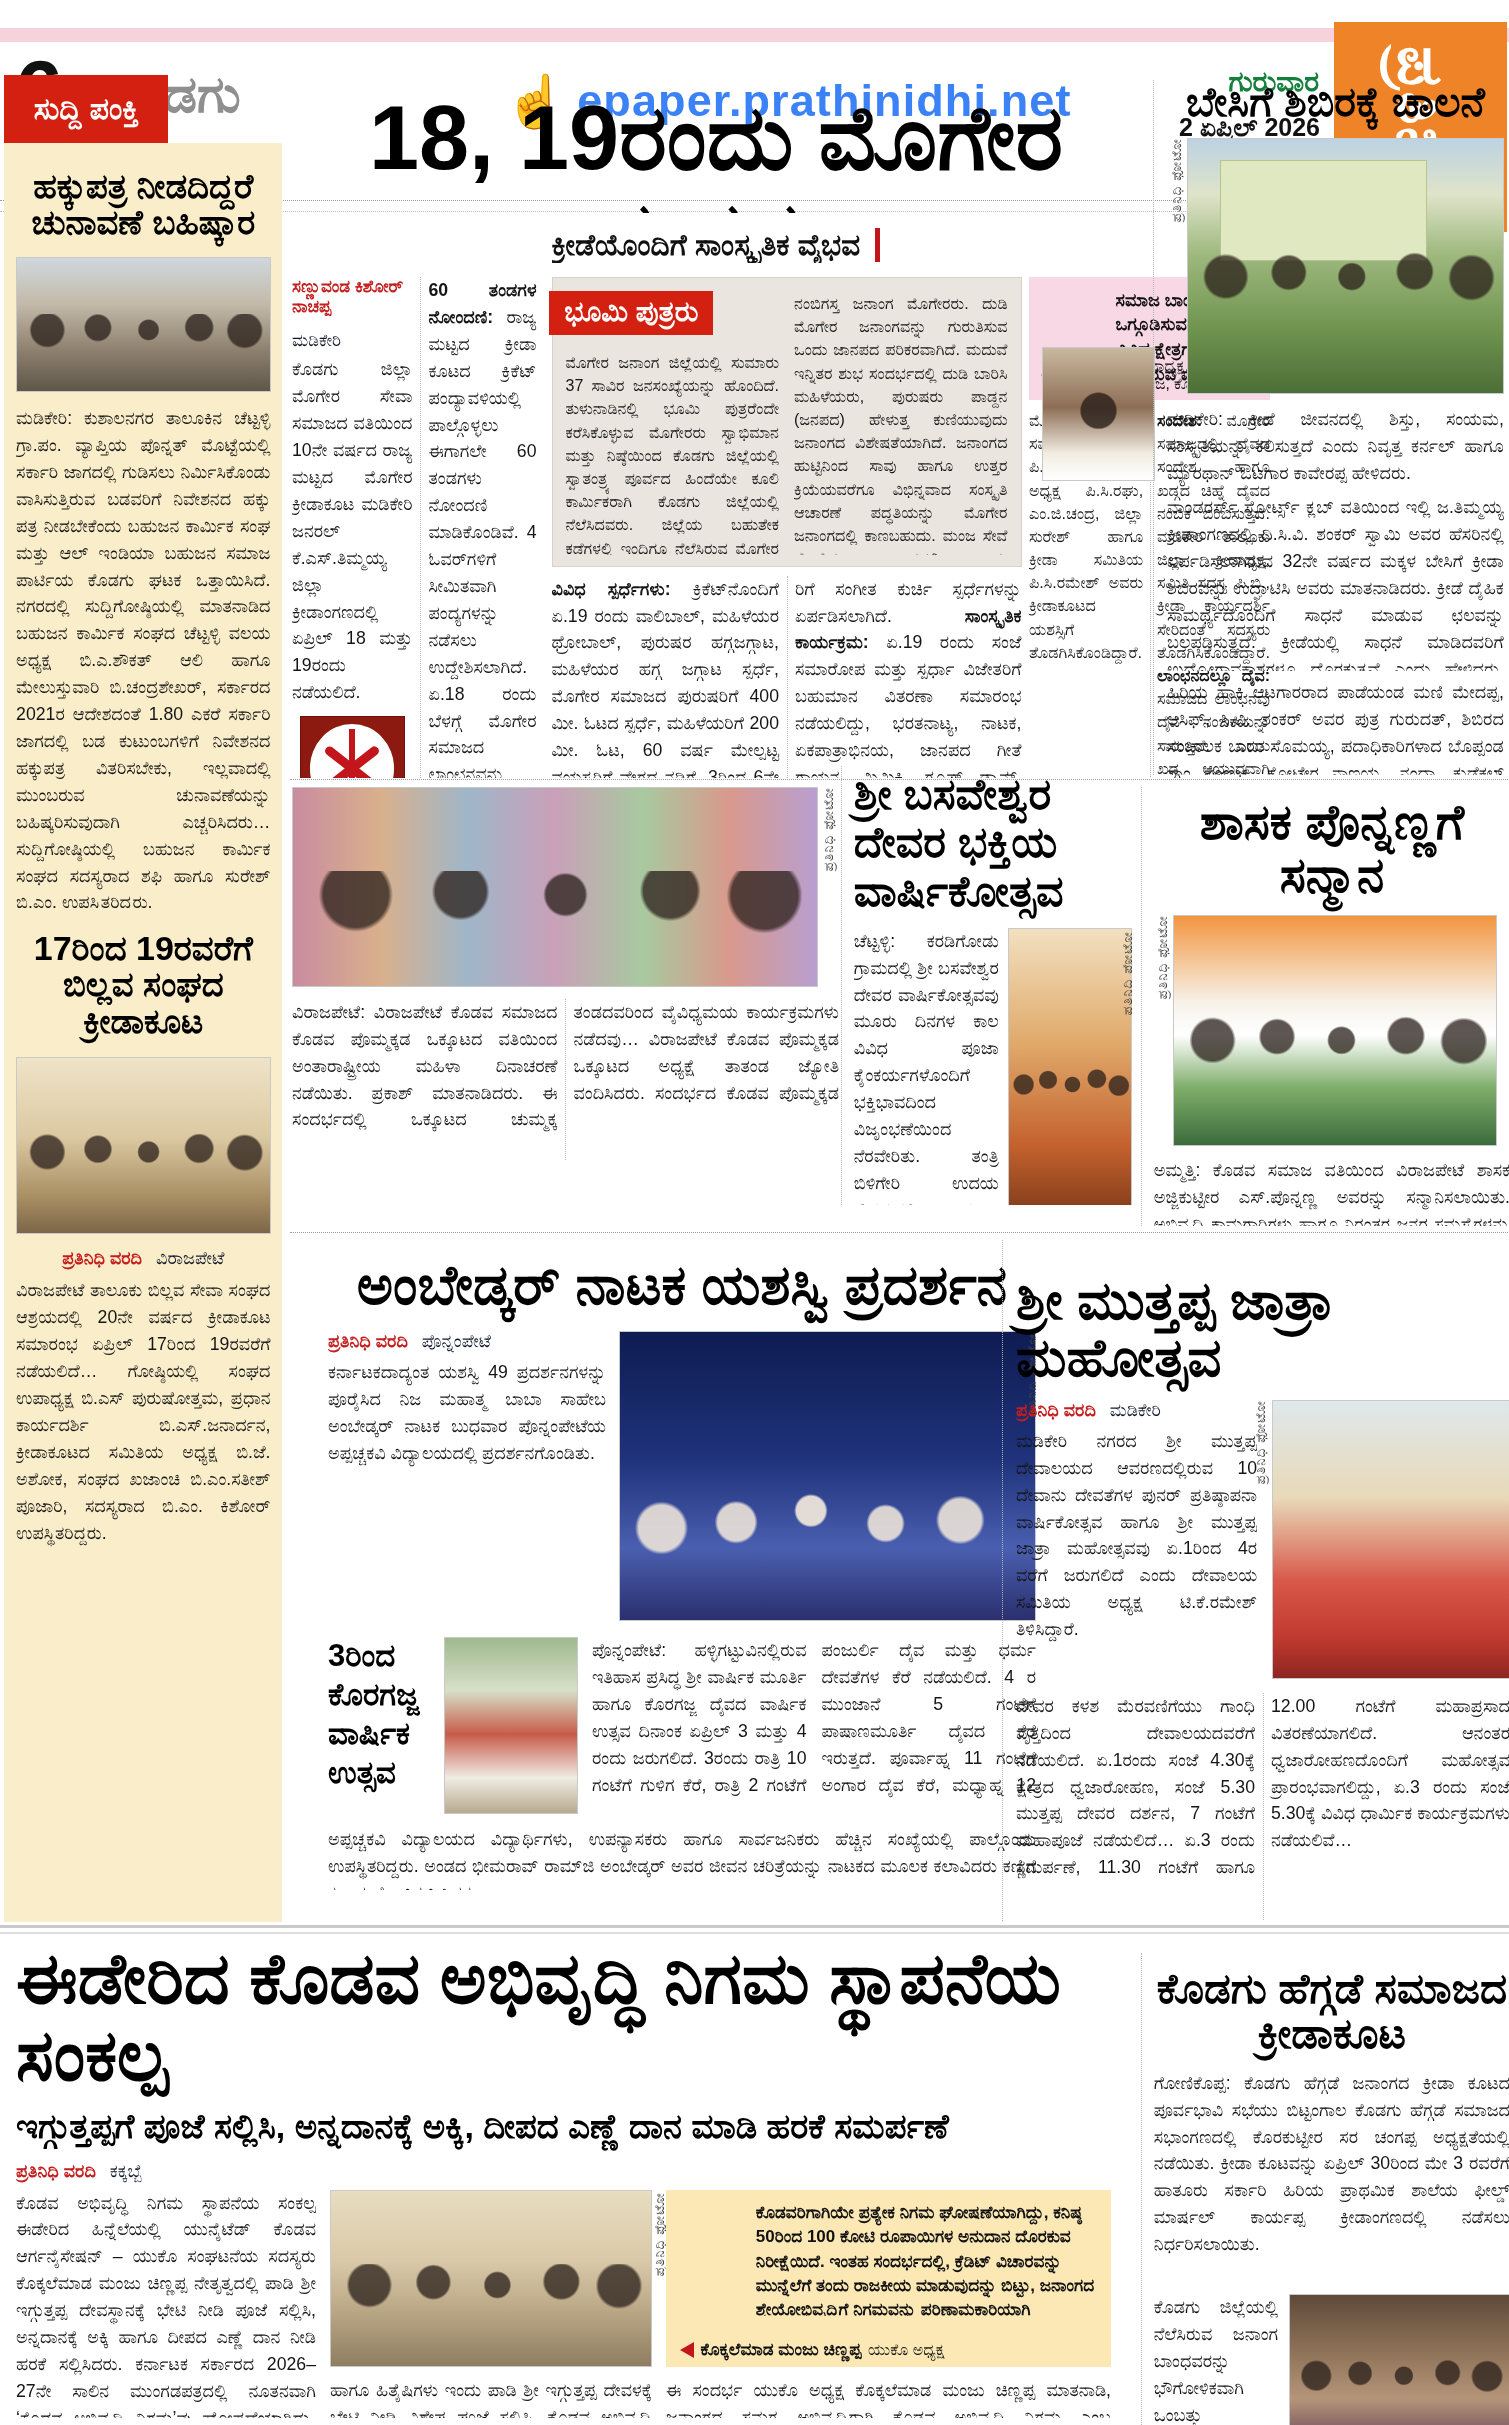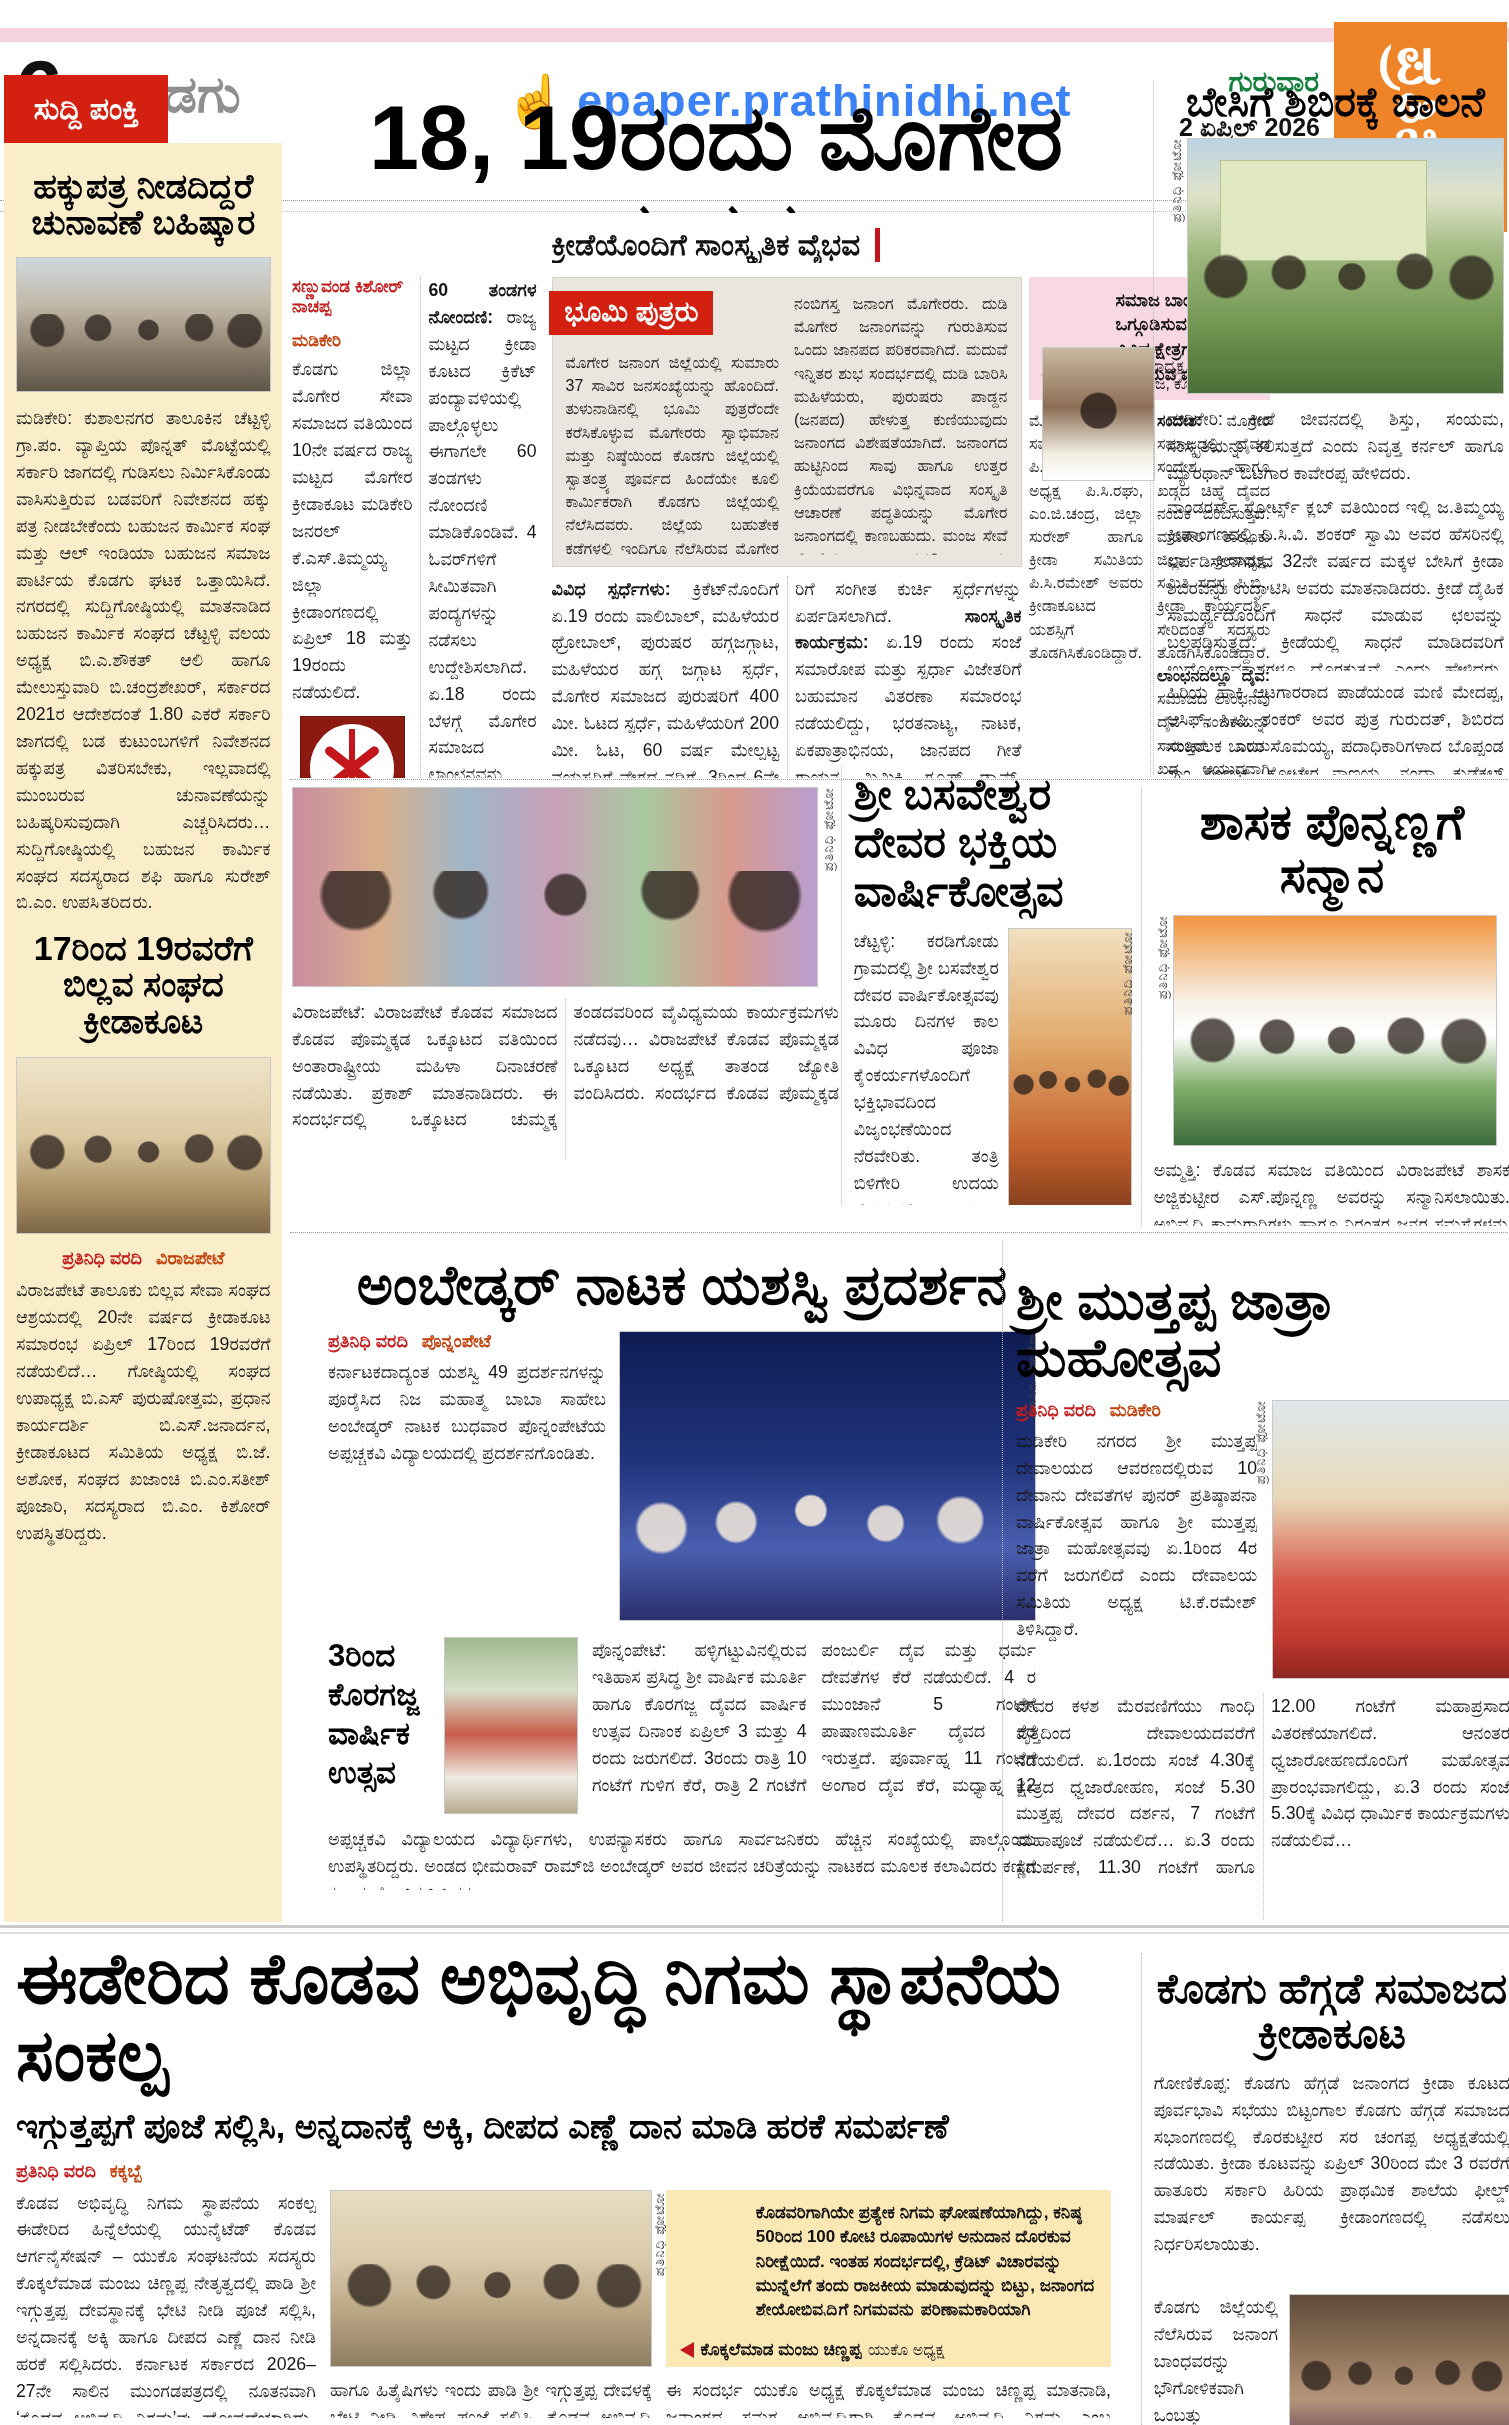--- a/index.html
+++ b/index.html
@@ -14,21 +14,21 @@
   .center{text-align:center;}
   .red{color:#15803d;font-family:Liberation Mono, monospace;}
   .vcap{writing-mode:vertical-rl;transform:rotate(180deg);font-size:13.4px;color:#444;letter-spacing:1.1px;white-space:nowrap;}
   .hdots{border-top:1.6px dotted #9a9a9a;}
   .hdots2{border-top:1.1px dotted #bbb;}
   .vdots{border-left:1.6px dotted #b5b5b5;}
   .photo{position:relative;overflow:hidden;border:0.5px solid #c9c9c9;}
   .cap-rail{position:absolute;left:-18px;top:0;height:100%;display:flex;align-items:flex-start;}
   .byline-row{display:flex;gap:14px;align-items:flex-start;}
   .byline-label{font-weight:bold;color:#c41e1e;font-size:17.7px;}
-  .byline-place{font-weight:bold;color:#c2410c;font-size:17.7px;}
+  .byline-place{font-weight:normal;color:#0f172a;font-size:17.7px;}
   .runin{font-weight:bold;}
   
   .qicon{position:relative;width:64px;height:42px;}
   
   .emblem{position:relative;background:#8d1a10;border:1.1px solid #6d120a;}
   .emblem .oval{position:absolute;left:9%;top:7%;width:82%;height:86%;background:#fff;border-radius:50%;}
   .emblem .x1,.emblem .x2{position:absolute;left:18%;top:46%;width:64%;height:9%;background:#c3161c;border-radius:4.3px;}
   .emblem .x1{transform:rotate(38deg);}
   .emblem .x2{transform:rotate(-38deg);}
   .emblem .arr{position:absolute;left:47%;top:12%;width:6%;height:74%;background:#c3161c;}

